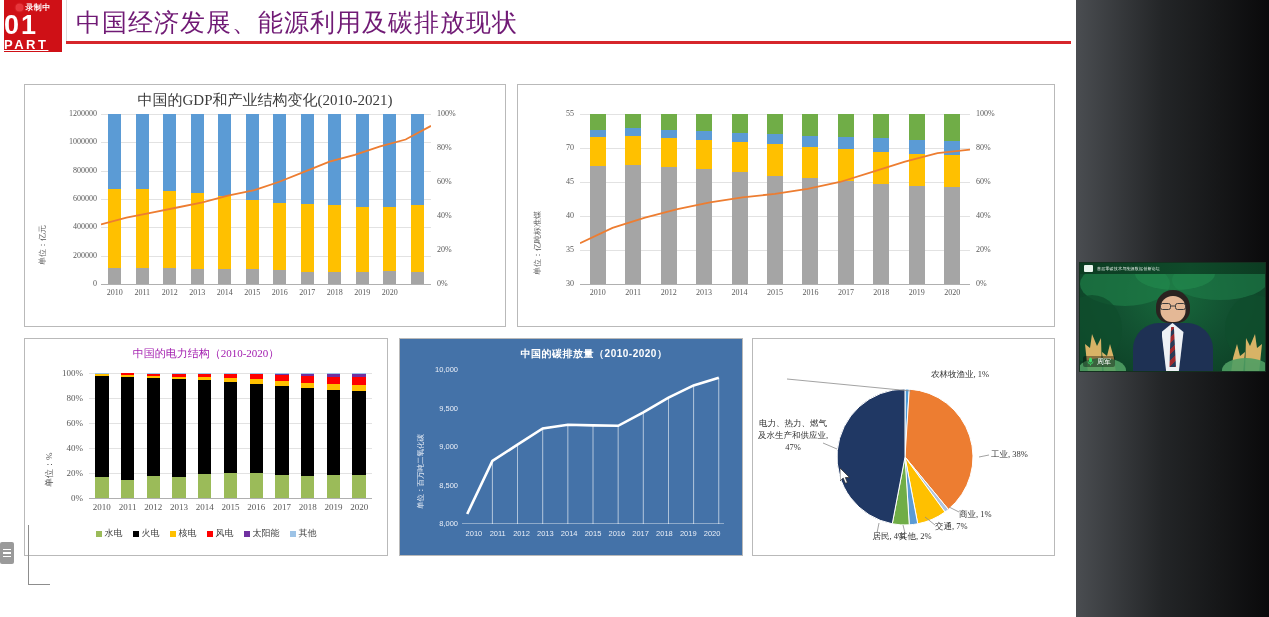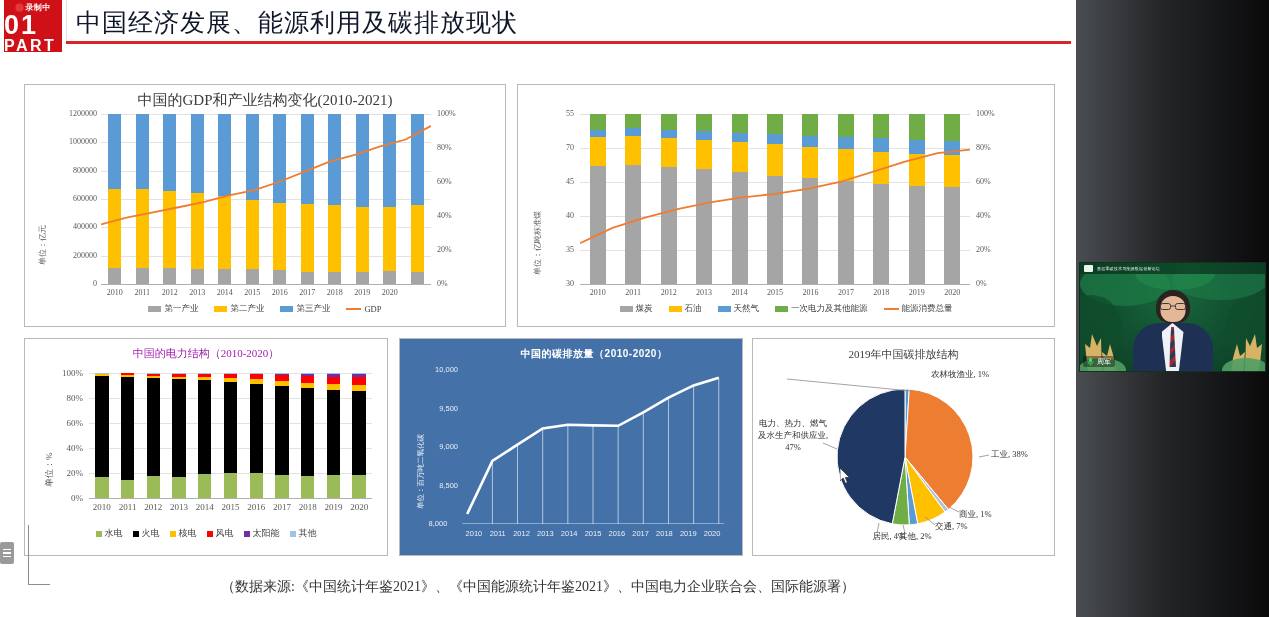--- a/index.html
+++ b/index.html
@@ -18,24 +18,24 @@
   #slide { position:absolute; left:0; top:0; width:1076px; height:617px; background:#fff; }
 
   #part-box {
     position:absolute; left:4px; top:0; width:58px; height:52px;
     background:#cf1016; color:#fff; text-align:center;
   }
   #rec-row{ position:absolute; left:4px; top:1px; width:58px; height:12px; display:flex; align-items:center; justify-content:center; gap:3px;}
   #rec-dot{ width:7px;height:7px;border-radius:50%;background:#e8353b; box-shadow:0 0 2px #ff6b6b;}
   #rec-text{ font-size:8px; color:#fff; font-weight:bold; letter-spacing:.3px;}
   #part-num{ position:absolute; left:4px; top:10px; width:58px; font-size:27px; font-weight:bold; letter-spacing:2px; line-height:30px; color:#fff;}
-  #part-word{ position:absolute; left:4px; top:37px; width:58px; font-size:16px; font-weight:bold; letter-spacing:2.5px; color:#fff;text-decoration:underline;}
+  #part-word{ position:absolute; left:4px; top:37px; width:58px; font-size:13px; font-weight:bold; letter-spacing:2.5px; color:#fff;text-decoration:underline;}
 
   #title-text {
-    position:absolute; left:76px; top:6px; font-size:25px; color:#0f172a;
+    position:absolute; left:76px; top:6px; font-size:25px; color:#701a75;
     font-family:Liberation Serif, serif; letter-spacing:1px;
   }
   #title-rule { position:absolute; left:66px; top:41px; width:1005px; height:3px; background:#d6262b; }
   #title-rule2 { position:absolute; left:66px; top:0px; width:1px; height:42px; background:#ddd; }
 
   .panel { position:absolute; background:#fff; border:1px solid #b9b9b9; }
   .chart-title { text-align:center; font-family:"Liberation Serif","DejaVu Serif",serif; color:#3c3c3c; }
   .ytitle { position:absolute; font-family:"Liberation Serif","DejaVu Serif",serif; color:#595959; font-size:8px;
             transform:rotate(-90deg); transform-origin:left top; white-space:nowrap; }
 
@@ -218,38 +218,20 @@
           <div class="tickx" style="left:131px;top:203px;width:27.5px;">2012</div>
           <div class="tickx" style="left:158.5px;top:203px;width:27.5px;">2013</div>
           <div class="tickx" style="left:186px;top:203px;width:27.5px;">2014</div>
           <div class="tickx" style="left:213.5px;top:203px;width:27.5px;">2015</div>
           <div class="tickx" style="left:241px;top:203px;width:27.5px;">2016</div>
           <div class="tickx" style="left:268.5px;top:203px;width:27.5px;">2017</div>
           <div class="tickx" style="left:296px;top:203px;width:27.5px;">2018</div>
           <div class="tickx" style="left:323.5px;top:203px;width:27.5px;">2019</div>
           <div class="tickx" style="left:351px;top:203px;width:27.5px;">2020</div>
         </div>
-      <div class="legend" id="gdp-legend" style="left:0;top:218px;">
-          <div class="lg">
-            <span class="sw" style="background:#a5a5a5;"></span>
-            <span>第一产业</span>
-          </div>
-          <div class="lg">
-            <span class="sw" style="background:#ffc000;"></span>
-            <span>第二产业</span>
-          </div>
-          <div class="lg">
-            <span class="sw" style="background:#5b9bd5;"></span>
-            <span>第三产业</span>
-          </div>
-          <div class="lg">
-            <span class="swline" style="background:#ed7d31;"></span>
-            <span>GDP</span>
-          </div>
-        </div>
     </div>
 
     <div class="panel" id="energy-panel" style="left:517px;top:84px;width:538px;height:243px;">
       <div class="ytitle" style="left:14px;top:190px;">单位：亿吨标准煤</div>
       <div class="plot" id="energy-plot" style="left:62px;top:29px;width:390px;height:170px;">
           <div class="grid-line" style="top:0px;"></div>
           <div class="grid-line" style="top:34px;"></div>
           <div class="grid-line" style="top:68px;"></div>
           <div class="grid-line" style="top:102px;"></div>
           <div class="grid-line" style="top:136px;"></div>
@@ -345,42 +327,20 @@
           <div class="tickx" style="left:97.45454545454545px;top:203px;width:35.45454545454545px;">2011</div>
           <div class="tickx" style="left:132.9090909090909px;top:203px;width:35.45454545454545px;">2012</div>
           <div class="tickx" style="left:168.36363636363637px;top:203px;width:35.45454545454545px;">2013</div>
           <div class="tickx" style="left:203.8181818181818px;top:203px;width:35.45454545454545px;">2014</div>
           <div class="tickx" style="left:239.27272727272725px;top:203px;width:35.45454545454545px;">2015</div>
           <div class="tickx" style="left:274.72727272727275px;top:203px;width:35.45454545454545px;">2016</div>
           <div class="tickx" style="left:310.1818181818182px;top:203px;width:35.45454545454545px;">2017</div>
           <div class="tickx" style="left:345.6363636363636px;top:203px;width:35.45454545454545px;">2018</div>
           <div class="tickx" style="left:381.09090909090907px;top:203px;width:35.45454545454545px;">2019</div>
           <div class="tickx" style="left:416.5454545454545px;top:203px;width:35.45454545454545px;">2020</div>
-        </div>
-      <div class="legend" id="energy-legend" style="left:0;top:218px;">
-          <div class="lg">
-            <span class="sw" style="background:#a5a5a5;"></span>
-            <span>煤炭</span>
-          </div>
-          <div class="lg">
-            <span class="sw" style="background:#ffc000;"></span>
-            <span>石油</span>
-          </div>
-          <div class="lg">
-            <span class="sw" style="background:#5b9bd5;"></span>
-            <span>天然气</span>
-          </div>
-          <div class="lg">
-            <span class="sw" style="background:#70ad47;"></span>
-            <span>一次电力及其他能源</span>
-          </div>
-          <div class="lg">
-            <span class="swline" style="background:#ed7d31;"></span>
-            <span>能源消费总量</span>
-          </div>
         </div>
     </div>
 
     <div class="panel" id="power-panel" style="left:24px;top:338px;width:364px;height:218px;">
       <div class="chart-title" style="font-size:11px;margin-top:7px;color:#a21caf;">中国的电力结构（2010-2020）</div>
       <div class="ytitle" style="left:18px;top:148px;font-size:9px;">单位：%</div>
       <div class="plot" id="power-plot" style="left:64px;top:34px;width:283px;height:125px;">
           <div class="grid-line" style="top:0px;"></div>
           <div class="grid-line" style="top:25px;"></div>
           <div class="grid-line" style="top:50px;"></div>
@@ -535,21 +495,21 @@
             <line x1="156.152" y1="55.825" x2="156.152" y2="154" stroke="#ffffff" stroke-width="0.8" opacity="0.75"></line>
             <line x1="181.30399999999997" y1="42.35000000000001" x2="181.30399999999997" y2="154" stroke="#ffffff" stroke-width="0.8" opacity="0.75"></line>
             <line x1="206.45600000000002" y1="27.720000000000013" x2="206.45600000000002" y2="154" stroke="#ffffff" stroke-width="0.8" opacity="0.75"></line>
             <line x1="231.608" y1="15.400000000000006" x2="231.608" y2="154" stroke="#ffffff" stroke-width="0.8" opacity="0.75"></line>
             <line x1="256.76" y1="7.700000000000017" x2="256.76" y2="154" stroke="#ffffff" stroke-width="0.8" opacity="0.75"></line>
             <line x1="0" y1="154" x2="262" y2="154" stroke="#ffffff" stroke-width="1" opacity=".8"></line>
             <polyline points="5.2,144.0 30.4,90.9 55.5,74.7 80.7,58.5 105.8,54.7 131.0,55.4 156.2,55.8 181.3,42.4 206.5,27.7 231.6,15.4 256.8,7.7" fill="none" stroke="#ffffff" stroke-width="2.6"></polyline>
           </svg>
         </div>
       <div id="carbon-yticks">
-          <div class="ctick" style="left:18px;top:180px;width:40px;text-align:center;">8,000</div>
+          <div class="ctick" style="left:18px;top:180px;width:40px;text-align:right;">8,000</div>
           <div class="ctick" style="left:18px;top:141.5px;width:40px;text-align:right;">8,500</div>
           <div class="ctick" style="left:18px;top:103px;width:40px;text-align:right;">9,000</div>
           <div class="ctick" style="left:18px;top:64.5px;width:40px;text-align:right;">9,500</div>
           <div class="ctick" style="left:18px;top:26px;width:40px;text-align:right;">10,000</div>
         </div>
       <div id="carbon-xticks">
           <div class="ctick" style="left:62px;top:190px;width:23.818181818181817px;text-align:center;">2010</div>
           <div class="ctick" style="left:85.81818181818181px;top:190px;width:23.818181818181817px;text-align:center;">2011</div>
           <div class="ctick" style="left:109.63636363636363px;top:190px;width:23.818181818181817px;text-align:center;">2012</div>
           <div class="ctick" style="left:133.45454545454544px;top:190px;width:23.818181818181817px;text-align:center;">2013</div>
@@ -557,21 +517,20 @@
           <div class="ctick" style="left:181.09090909090907px;top:190px;width:23.818181818181817px;text-align:center;">2015</div>
           <div class="ctick" style="left:204.9090909090909px;top:190px;width:23.818181818181817px;text-align:center;">2016</div>
           <div class="ctick" style="left:228.72727272727272px;top:190px;width:23.818181818181817px;text-align:center;">2017</div>
           <div class="ctick" style="left:252.54545454545453px;top:190px;width:23.818181818181817px;text-align:center;">2018</div>
           <div class="ctick" style="left:276.3636363636364px;top:190px;width:23.818181818181817px;text-align:center;">2019</div>
           <div class="ctick" style="left:300.18181818181813px;top:190px;width:23.818181818181817px;text-align:center;">2020</div>
         </div>
     </div>
 
     <div class="panel" id="pie-panel" style="left:752px;top:338px;width:303px;height:218px;">
-      <div class="chart-title" style="font-size:11px;margin-top:8px;">2019年中国碳排放结构</div>
       <div id="pie-wrap" style="left:0;top:0;width:303px;height:218px;">
           <svg width="303" height="218" style="position:absolute;left:0;top:0;">
             <path d="M 152 118 L 152.00 50.00 A 68 68 0 0 1 156.27 50.13 Z" fill="#4e9ad6" stroke="#ffffff" stroke-width="1"></path>
             <path d="M 152 118 L 156.27 50.13 A 68 68 0 0 1 195.34 170.39 Z" fill="#ed7d31" stroke="#ffffff" stroke-width="1"></path>
             <path d="M 152 118 L 195.34 170.39 A 68 68 0 0 1 191.97 173.01 Z" fill="#b0c4de" stroke="#ffffff" stroke-width="1"></path>
             <path d="M 152 118 L 191.97 173.01 A 68 68 0 0 1 164.74 184.80 Z" fill="#ffc000" stroke="#ffffff" stroke-width="1"></path>
             <path d="M 152 118 L 164.74 184.80 A 68 68 0 0 1 156.27 185.87 Z" fill="#5b9bd5" stroke="#ffffff" stroke-width="1"></path>
             <path d="M 152 118 L 156.27 185.87 A 68 68 0 0 1 139.26 184.80 Z" fill="#70ad47" stroke="#ffffff" stroke-width="1"></path>
             <path d="M 152 118 L 139.26 184.80 A 68 68 0 0 1 152.00 50.00 Z" fill="#203864" stroke="#ffffff" stroke-width="1"></path>
           </svg>
@@ -587,21 +546,20 @@
           <div class="pielabel" style="left:178px;top:30px;width:115px;text-align:left;">农林牧渔业, 1%</div>
           <div class="pielabel" style="left:238px;top:110px;width:62px;text-align:left;">工业, 38%</div>
           <div class="pielabel" style="left:206px;top:170px;width:70px;text-align:left;">商业, 1%</div>
           <div class="pielabel" style="left:182px;top:182px;width:70px;text-align:left;">交通, 7%</div>
           <div class="pielabel" style="left:146px;top:192px;width:60px;text-align:left;">其他, 2%</div>
           <div class="pielabel" style="left:96px;top:192px;width:56px;text-align:right;">居民, 4%</div>
           <div class="pielabel" style="left:2px;top:78px;width:76px;text-align:center;line-height:12px;">电力、热力、燃气及水生产和供应业, 47%</div>
         </div>
     </div>
 
-    <div id="source-line">（数据来源:《中国统计年鉴2021》、《中国能源统计年鉴2021》、中国电力企业联合会、国际能源署）</div>
 
     <div id="left-vline"></div>
     <div id="left-hline"></div>
     <div id="left-menu">
       <i></i>
         <i></i>
         <i></i>
     </div>
   </div>
 

